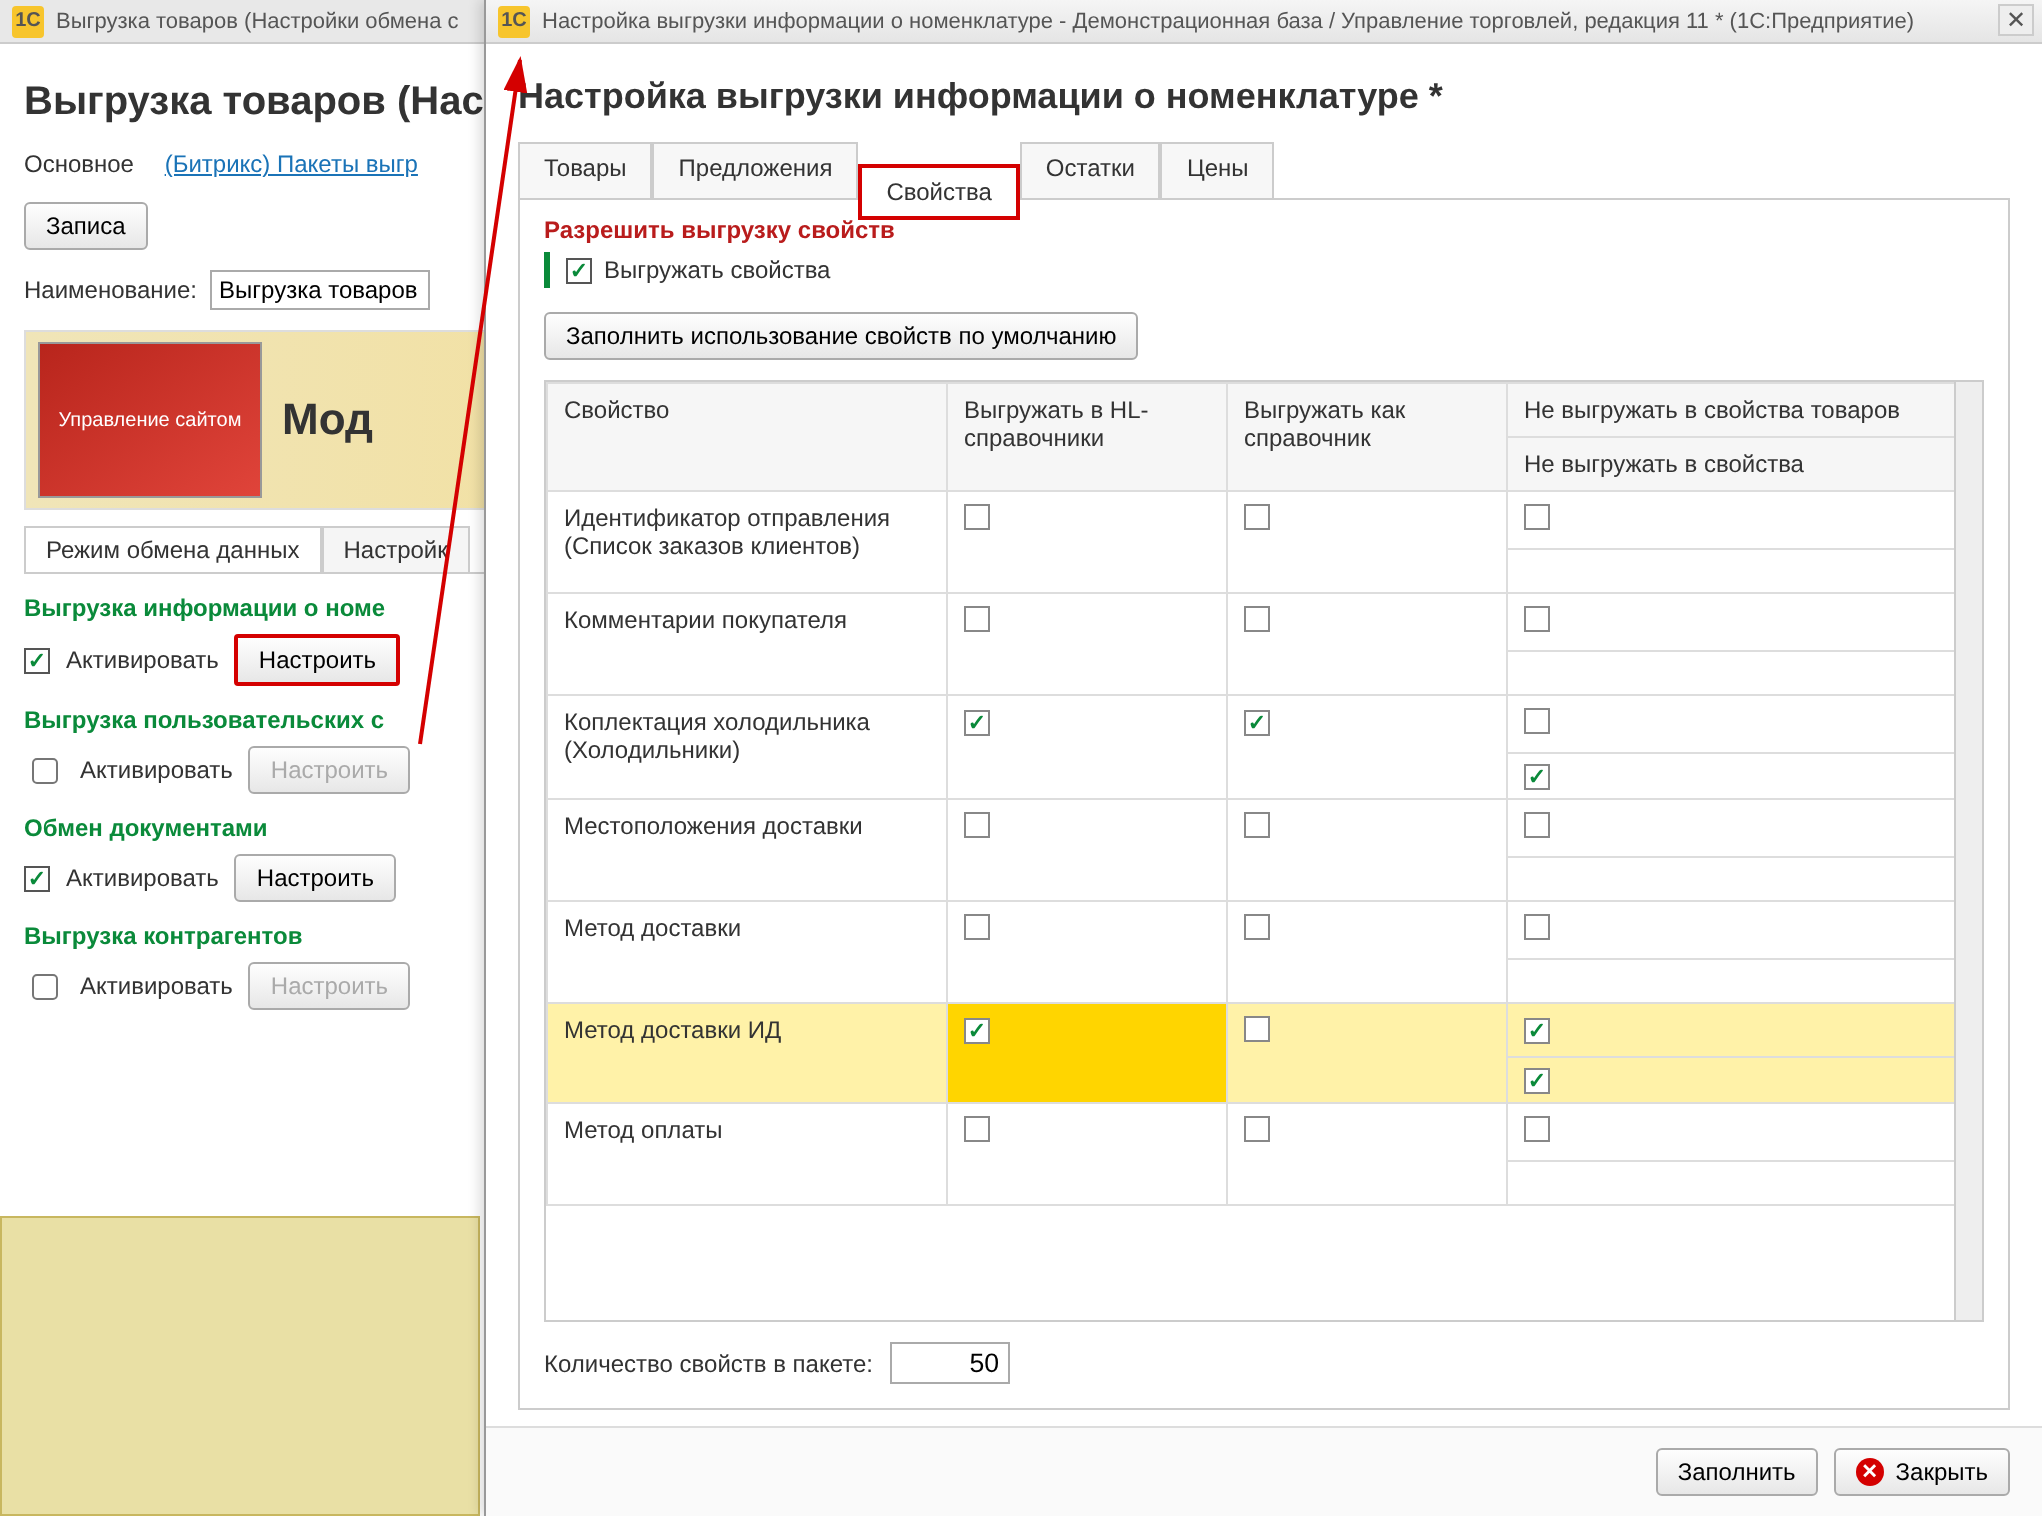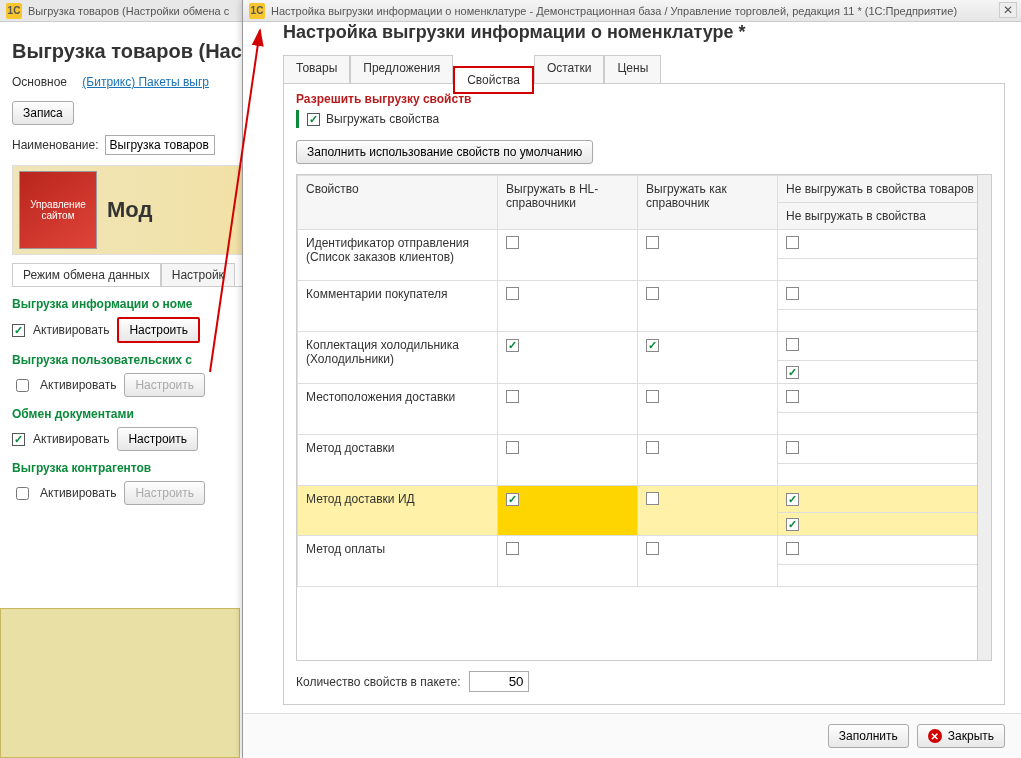--- a/index.html
+++ b/index.html
@@ -64,21 +64,21 @@
   }
   .banner {
     height: 90px;
     background: linear-gradient(90deg,#f0e5b8,#f7d56c);
     border: 1px solid #ddd;
     display: flex; align-items: center; gap: 10px;
     padding: 6px;
     margin-bottom: 8px;
   }
   .box-img {
-    width: 78px; height: 78px;
+    width: 112px; height: 78px;
     background: linear-gradient(145deg,#b8251c,#e0443a);
     border: 1px solid #999;
     display: flex; align-items: center; justify-content: center;
     color:#fff; font-size:10px; text-align:center;
   }
   .banner-text { font-size: 22px; font-weight:bold; color:#333; }
   .tabs2 { display: flex; border-bottom: 1px solid #ccc; margin-bottom:10px; }
   .tabs2 .tab2 {
     border:1px solid #ccc; border-bottom:none;
     padding:4px 10px; background:#f5f5f5; margin-right:0;
@@ -116,21 +116,21 @@
     font-size:11px; color:#555;
     position:relative;
   }
   .modal-close {
     position:absolute; right:4px; top:2px;
     width:18px; height:16px;
     display:flex; align-items:center; justify-content:center;
     font-size:12px; cursor:pointer;
     background:#eee; border:1px solid #ccc;
   }
-  .modal-body { padding: 0 16px 8px 16px; flex:1; display:flex; flex-direction:column; overflow:hidden;margin-left:24px; }
+  .modal-body { padding: 16px 16px 8px 16px; flex:1; display:flex; flex-direction:column; overflow:hidden; }
   .modal-heading { font-size:18px; font-weight:bold; margin-bottom:12px; }
   .tabs { display:flex; border-bottom:1px solid #ccc; }
   .tab {
     border:1px solid #ccc; border-bottom:none;
     padding:5px 12px; background:#f7f7f7; font-size:12px; cursor:pointer;
   }
   .tab.active { background:#fff; position:relative; top:11px; }
   .tab.red { border:2px solid #d40000; }
   .panel {
     border:1px solid #ccc; border-top:none;

